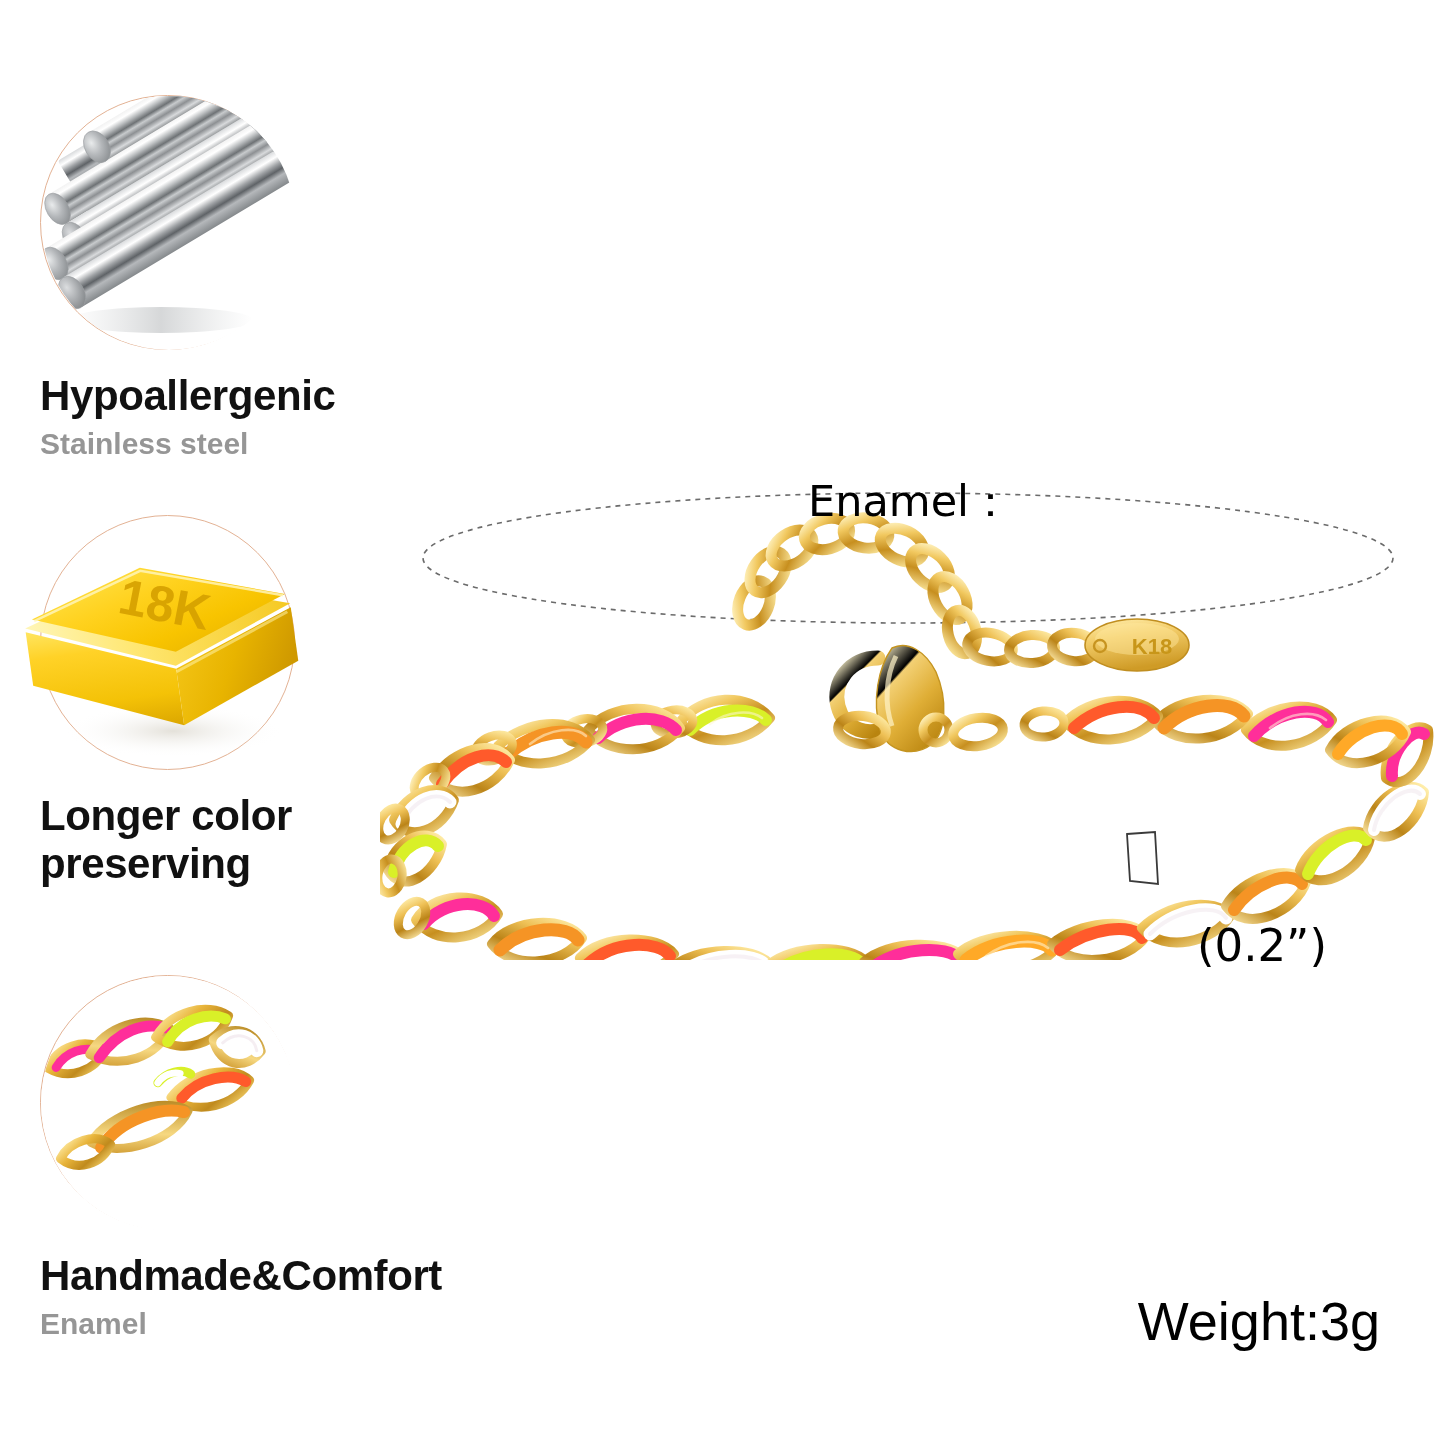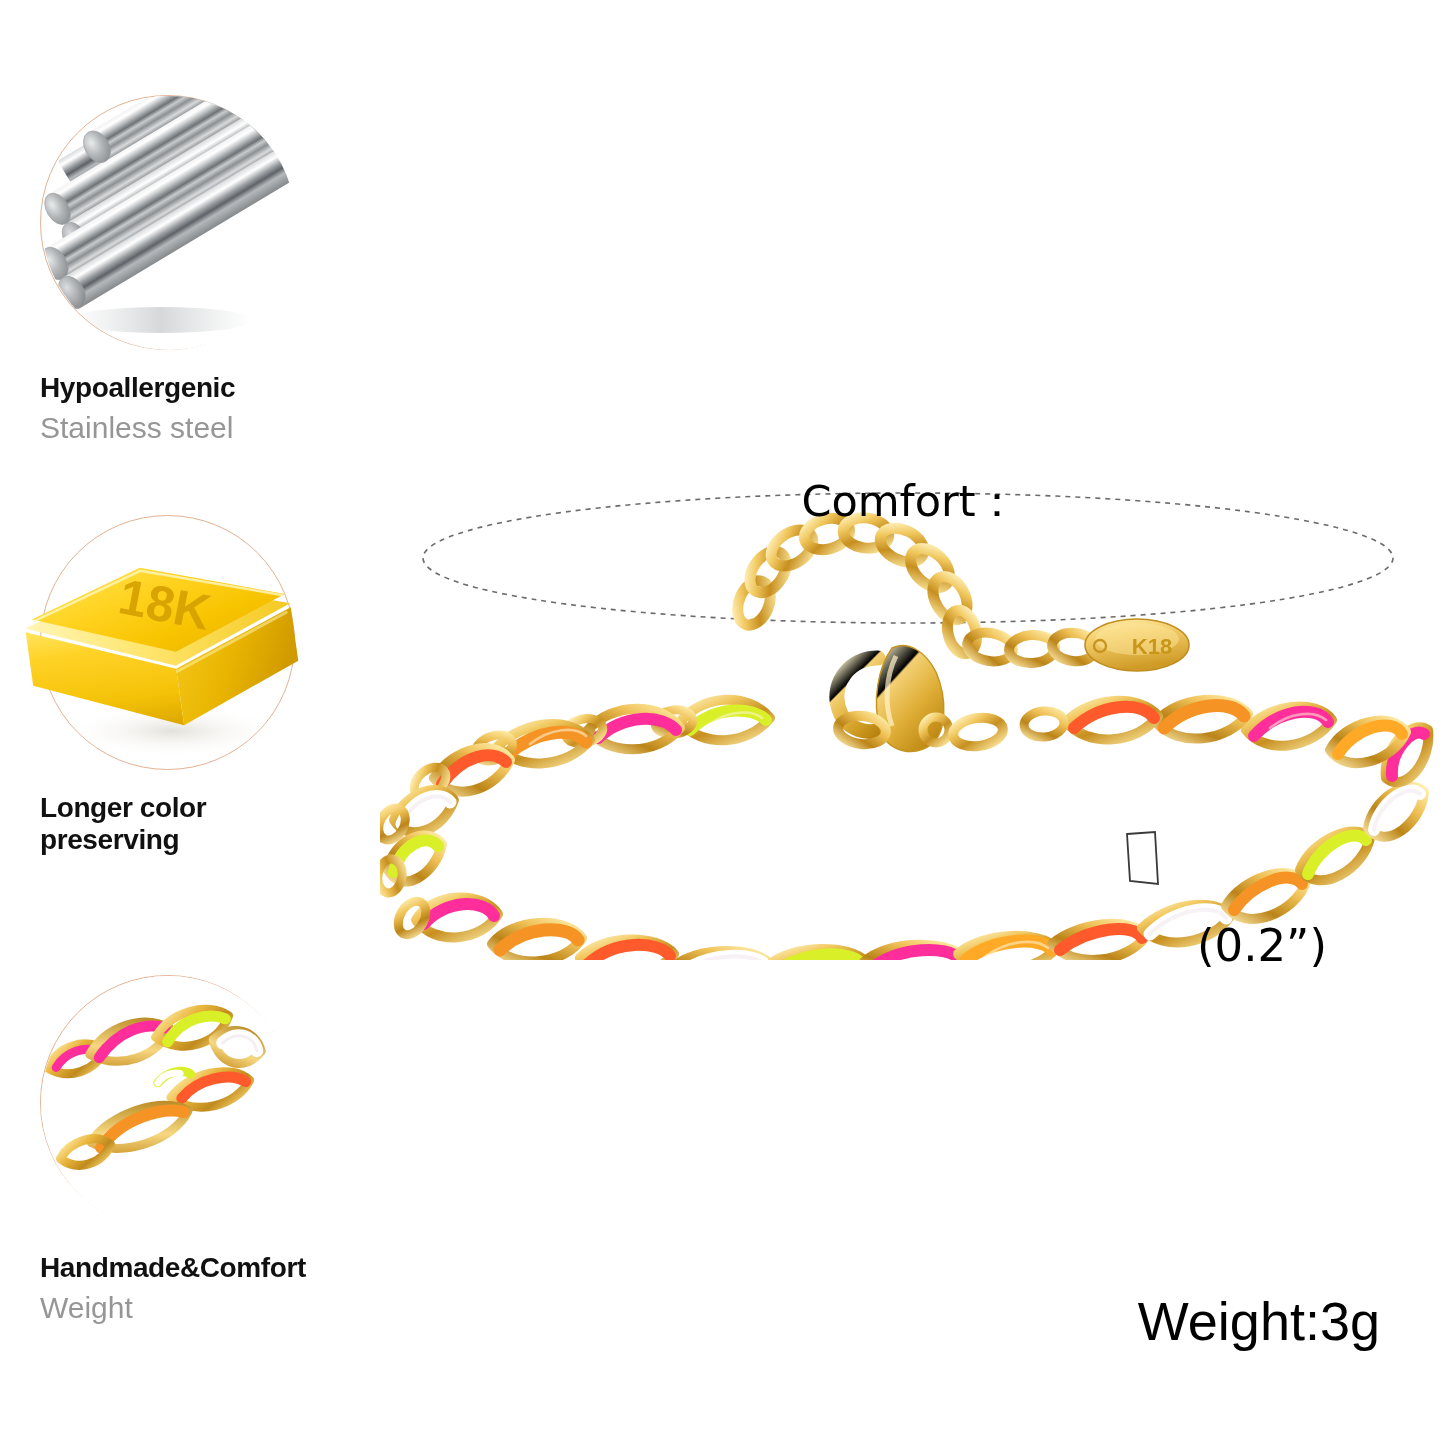--- a/index.html
+++ b/index.html
@@ -32,30 +32,30 @@
     border: 1.6px solid #e3b294;
     box-sizing: border-box;
   }
   .feature-media {
     position: absolute;
     inset: 0;
     border-radius: 50%;
     overflow: visible;
   }
   .feature-title {
-    font-size: 28px;
+    font-size: 42px;
     font-weight: bold;
     color: #111111;
     line-height: 1.14;
     letter-spacing: -0.4px;
     white-space: pre-line;
   }
   .feature-sub {
     font-size: 30px;
-    font-weight: normal;
+    font-weight: bold;
     color: #969696;
     line-height: 1.2;
     margin-top: 6px;
   }
 
   #feature-0 { top: 95px; }
   #feature-1 { top: 515px; }
   #feature-2 { top: 975px; }
 
   #feature-0 .feature-title { margin-top: 22px; }
@@ -331,21 +331,21 @@
               <path d="M2 148 C16 134, 44 134, 54 150 C40 166, 14 166, 2 148 Z" fill="none" stroke="url(#cuGold)" stroke-width="9" stroke-linejoin="round"></path>
             </g>
 
             <path d="M118 106 C130 98, 146 100, 152 108" fill="none" stroke="#d9f028" stroke-width="9" stroke-linecap="round"></path>
             <path d="M118 106 C126 100, 136 100, 142 104" fill="none" stroke="#ffffff" stroke-width="7" stroke-linecap="round"></path>
           </g>
         </svg>
       </div>
     </div>
     <div class="feature-title">Handmade&amp;Comfort</div>
-    <div class="feature-sub">Weight</div>
+    <div class="feature-sub">Enamel</div>
   </div>
 
   <svg id="product-stage" viewBox="0 0 1060 560">
     <defs>
       <linearGradient id="gGold" x1="0" y1="0" x2="0.4" y2="1">
         <stop offset="0%" stop-color="#fff0b6"></stop>
         <stop offset="22%" stop-color="#f7d濃76"></stop>
         <stop offset="30%" stop-color="#f2cb63"></stop>
         <stop offset="55%" stop-color="#dea92e"></stop>
         <stop offset="78%" stop-color="#bd8516"></stop>
@@ -536,21 +536,21 @@
         <path d="M890 328 C910 312, 934 310, 946 320"></path>
       </g>
     </g>
 
     <g>
       <path d="M747 434 L775 432 L778 484 L750 481 Z" fill="none" stroke="#3a3a3a" stroke-width="1.8"></path>
     </g>
   </svg>
 
   <div class="label" id="length-label">
-    <div>Comfort：</div>
+    <div>Enamel：</div>
   </div>
 
   <div class="label" id="width-label">
     <div>(0.2”)</div>
   </div>
 
   <div class="label" id="weight-label">Weight:3g</div>
 
 </div>
 

